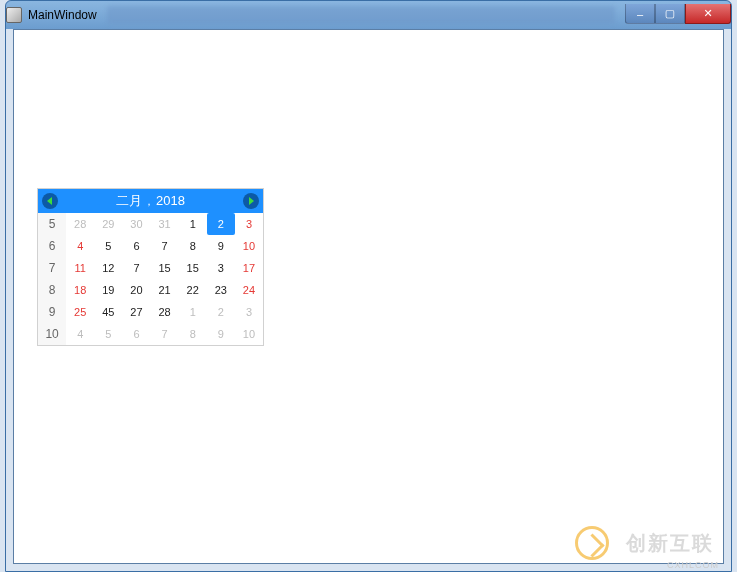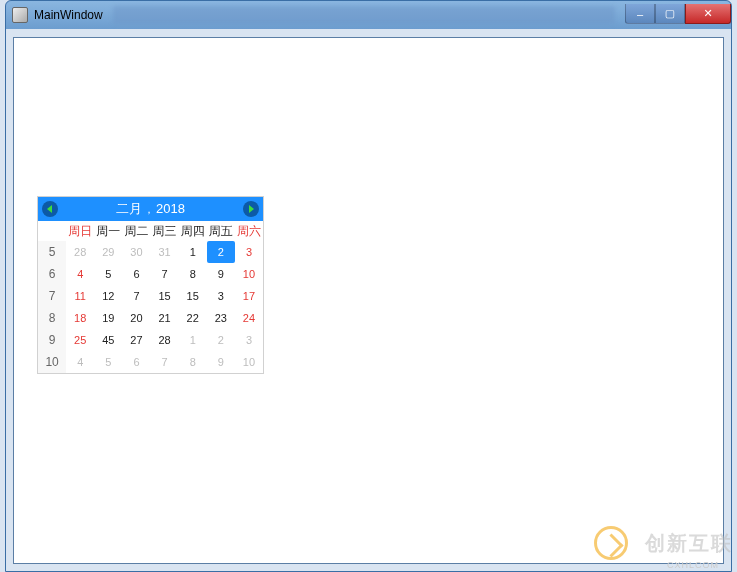--- a/index.html
+++ b/index.html
@@ -18,21 +18,20 @@
     width: 727px; height: 572px;
     background: linear-gradient(to bottom, #7aa7d9 0%, #6c9dcf 28px, #d9e4f1 28px);
     border: 1px solid #3a6ea5;
     border-radius: 6px 6px 0 0;
   }
   .titlebar {
     height: 28px;
     display: flex;
     align-items: center;
     justify-content: space-between;
-    padding-left: 6px;
     background: linear-gradient(to bottom, #8ab6e0, #6c9dcf);
     border-radius: 6px 6px 0 0;
   }
   .title-left { display: flex; align-items: center; gap: 6px; }
   .app-icon {
     width: 16px; height: 16px;
     background: linear-gradient(135deg, #eee 0%, #aaa 100%);
     border: 1px solid #666;
     border-radius: 2px;
   }
@@ -61,21 +60,20 @@
     width: 46px;
     background: linear-gradient(to bottom, #e57373, #c62828);
     border-radius: 0 0 3px 0;
     border-color: #8b1a1a;
   }
   .client {
     position: absolute;
     left: 7px; top: 28px; right: 7px; bottom: 7px;
     background: #fff;
     border: 1px solid #5b7ea5;
-    margin-top: 8px;
   }
   
   .calendar {
     position: absolute;
     left: 24px; top: 159px;
     width: 225px;
     background: #fff;
     box-shadow: 0 0 0 1px #d1d1d1;
     font-size: 12px;
     user-select: none;
@@ -110,21 +108,21 @@
   .cal-dow.red, .cal-cell.red { color: #e53935; }
   .cal-cell.week { color: #666; background: #f7f7f7; font-size: 12px; }
   .cal-cell.dim { color: #bdbdbd; }
   .cal-cell.sel {
     background: #1e90ff; color: #fff;
     border-radius: 2px;
   }
   
   .watermark {
     position: absolute;
-    right: 4px; bottom: 12px;
+    right: 23px; bottom: 12px;
     display: flex; align-items: center; gap: 17px;
     opacity: .55;
     pointer-events: none;
   }
   .wm-icon {
     width: 34px; height: 34px; border-radius: 50%;
     border: 3px solid #f2a100;
     position: relative;
   }
   .wm-icon::after{
@@ -167,30 +165,20 @@
         </div>
         <div class="cal-arrow">
           <svg width="8" height="8" viewBox="0 0 8 8">
               <polygon points="2,0 2,8 7,4" fill="#3ddc3d"></polygon>
             </svg>
         </div>
       </div>
 
       <div class="cal-grid">
         <div class="cal-row">
-          <div class="cal-cell cal-dow"></div>
-          <div class="cal-cell cal-dow red">周日</div>
-          <div class="cal-cell cal-dow">周一</div>
-          <div class="cal-cell cal-dow">周二</div>
-          <div class="cal-cell cal-dow">周三</div>
-          <div class="cal-cell cal-dow">周四</div>
-          <div class="cal-cell cal-dow">周五</div>
-          <div class="cal-cell cal-dow red">周六</div>
-        </div>
-        <div class="cal-row">
             <div class="cal-cell week">5</div>
             <div class="cal-cell dim">28</div>
             <div class="cal-cell dim">29</div>
             <div class="cal-cell dim">30</div>
             <div class="cal-cell dim">31</div>
             <div class="cal-cell">1</div>
             <div class="cal-cell sel">2</div>
             <div class="cal-cell red">3</div>
           </div>
           <div class="cal-row">

